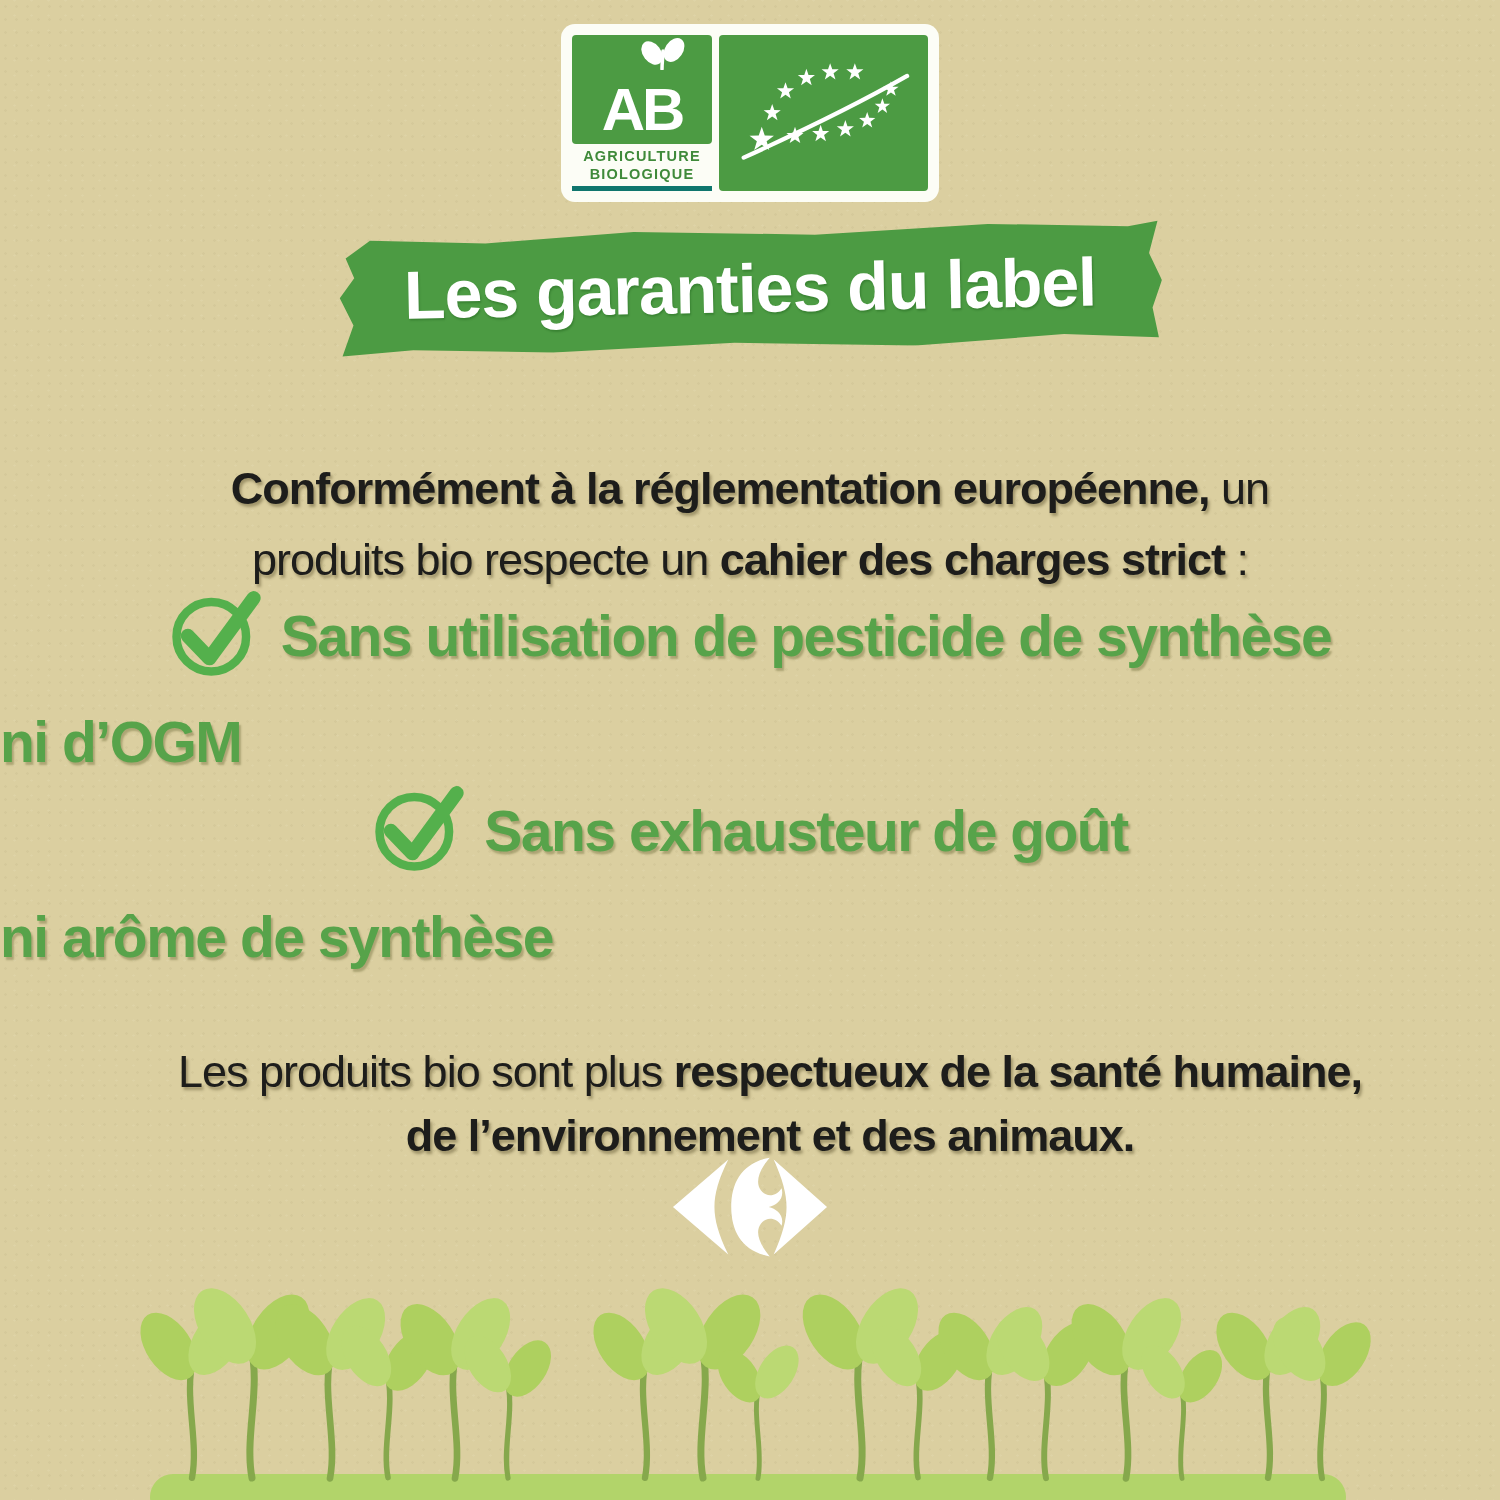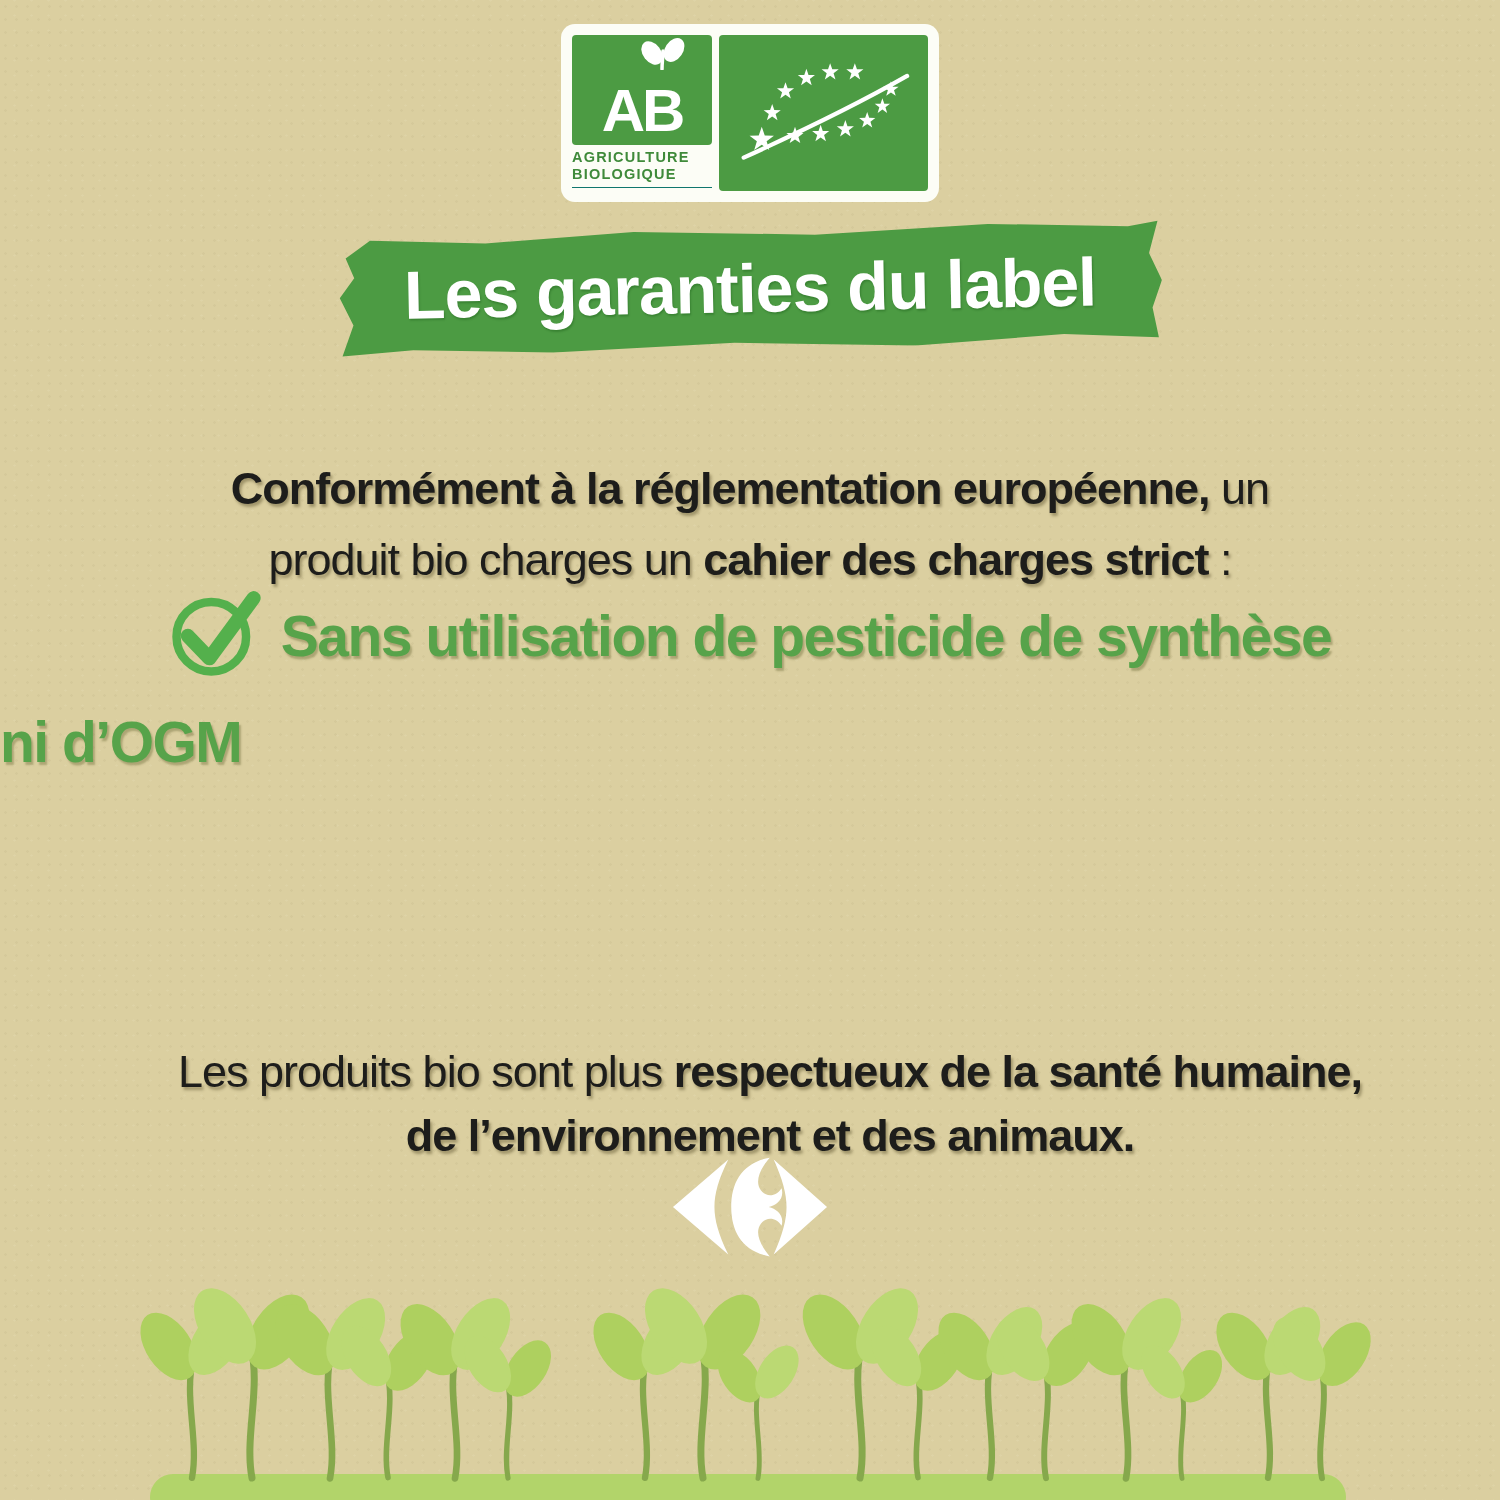--- a/index.html
+++ b/index.html
@@ -29,23 +29,23 @@
   .ab-square{
     position:relative;height:110px;background:#4c9b43;border-radius:4px;
     display:flex;align-items:flex-end;justify-content:center;
   }
   .ab-letters{
     color:#fff;font-weight:800;font-size:60px;line-height:1;
     letter-spacing:-3px;margin-bottom:4px;
   }
   .ab-leaves{position:absolute;top:3px;left:66px;width:52px;height:32px;}
   .ab-caption{
-    margin-top:4px;text-align:left;color:#3f8a3a;font-weight:700;
+    margin-top:4px;text-align:center;color:#3f8a3a;font-weight:700;
     font-size:14.5px;letter-spacing:1.2px;line-height:1.2;
-    border-bottom:1px solid #0f766e;padding-bottom:3px;
+    border-bottom:5px solid #0f766e;padding-bottom:3px;
   }
   .eu-panel{flex:1;background:#4c9b43;border-radius:4px;position:relative;}
   .eu-panel svg{position:absolute;inset:0;width:100%;height:100%;}
 
   
   .banner{
     position:absolute;top:226px;left:50%;
     transform:translateX(-50%) rotate(-1.1deg);
     width:824px;height:124px;background:#4c9b43;
     display:flex;align-items:center;justify-content:center;
@@ -133,34 +133,44 @@
       </svg>
     </div>
   </div>
 
   <div class="banner">
     <h1>Les garanties du label</h1>
   </div>
 
   <p class="para intro">
     <span class="line"><b>Conformément à la réglementation européenne,</b><span> un</span></span>
-    <span class="line"><span>produit bio charges un </span><b>cahier des charges strict</b><span> :</span></span>
+    <span class="line"><span>produits bio respecte un </span><b>cahier des charges strict</b><span> :</span></span>
   </p>
 
   <div class="guarantee g1">
     <div class="g-line1">
       <svg class="check" viewBox="0 0 100 100">
         <circle cx="45" cy="55" r="37" stroke="#54b04c" stroke-width="9" fill="none"></circle>
         <path d="M20,54 L43,78 L90,14" stroke="#54b04c" stroke-width="15" fill="none" stroke-linecap="round" stroke-linejoin="round"></path>
       </svg>
       <span>Sans utilisation de pesticide de synthèse</span>
     </div>
     <div class="g-line2">ni d’OGM</div>
   </div>
 
+  <div class="guarantee g2">
+    <div class="g-line1">
+      <svg class="check" viewBox="0 0 100 100">
+        <circle cx="45" cy="55" r="37" stroke="#54b04c" stroke-width="9" fill="none"></circle>
+        <path d="M20,54 L43,78 L90,14" stroke="#54b04c" stroke-width="15" fill="none" stroke-linecap="round" stroke-linejoin="round"></path>
+      </svg>
+      <span>Sans exhausteur de goût</span>
+    </div>
+    <div class="g-line2">ni arôme de synthèse</div>
+  </div>
 
   <p class="para outro">
     <span class="line"><span>Les produits bio sont plus </span><b>respectueux de la santé humaine,</b></span>
     <span class="line"><b>de l’environnement et des animaux.</b></span>
   </p>
 
   <svg class="carrefour" viewBox="0 0 160 110">
     <path fill="#fff" d="M2,55 L58,7 C48,27 44,42 44,55 C44,68 48,83 58,103 Z"></path>
     <path fill="#fff" d="M158,55 L104,7 C113,27 117,42 117,55 C117,68 113,83 104,103 Z"></path>
     <path fill="#fff" d="M100,5 C73,10 61,29 61,55 C61,81 73,100 100,105

